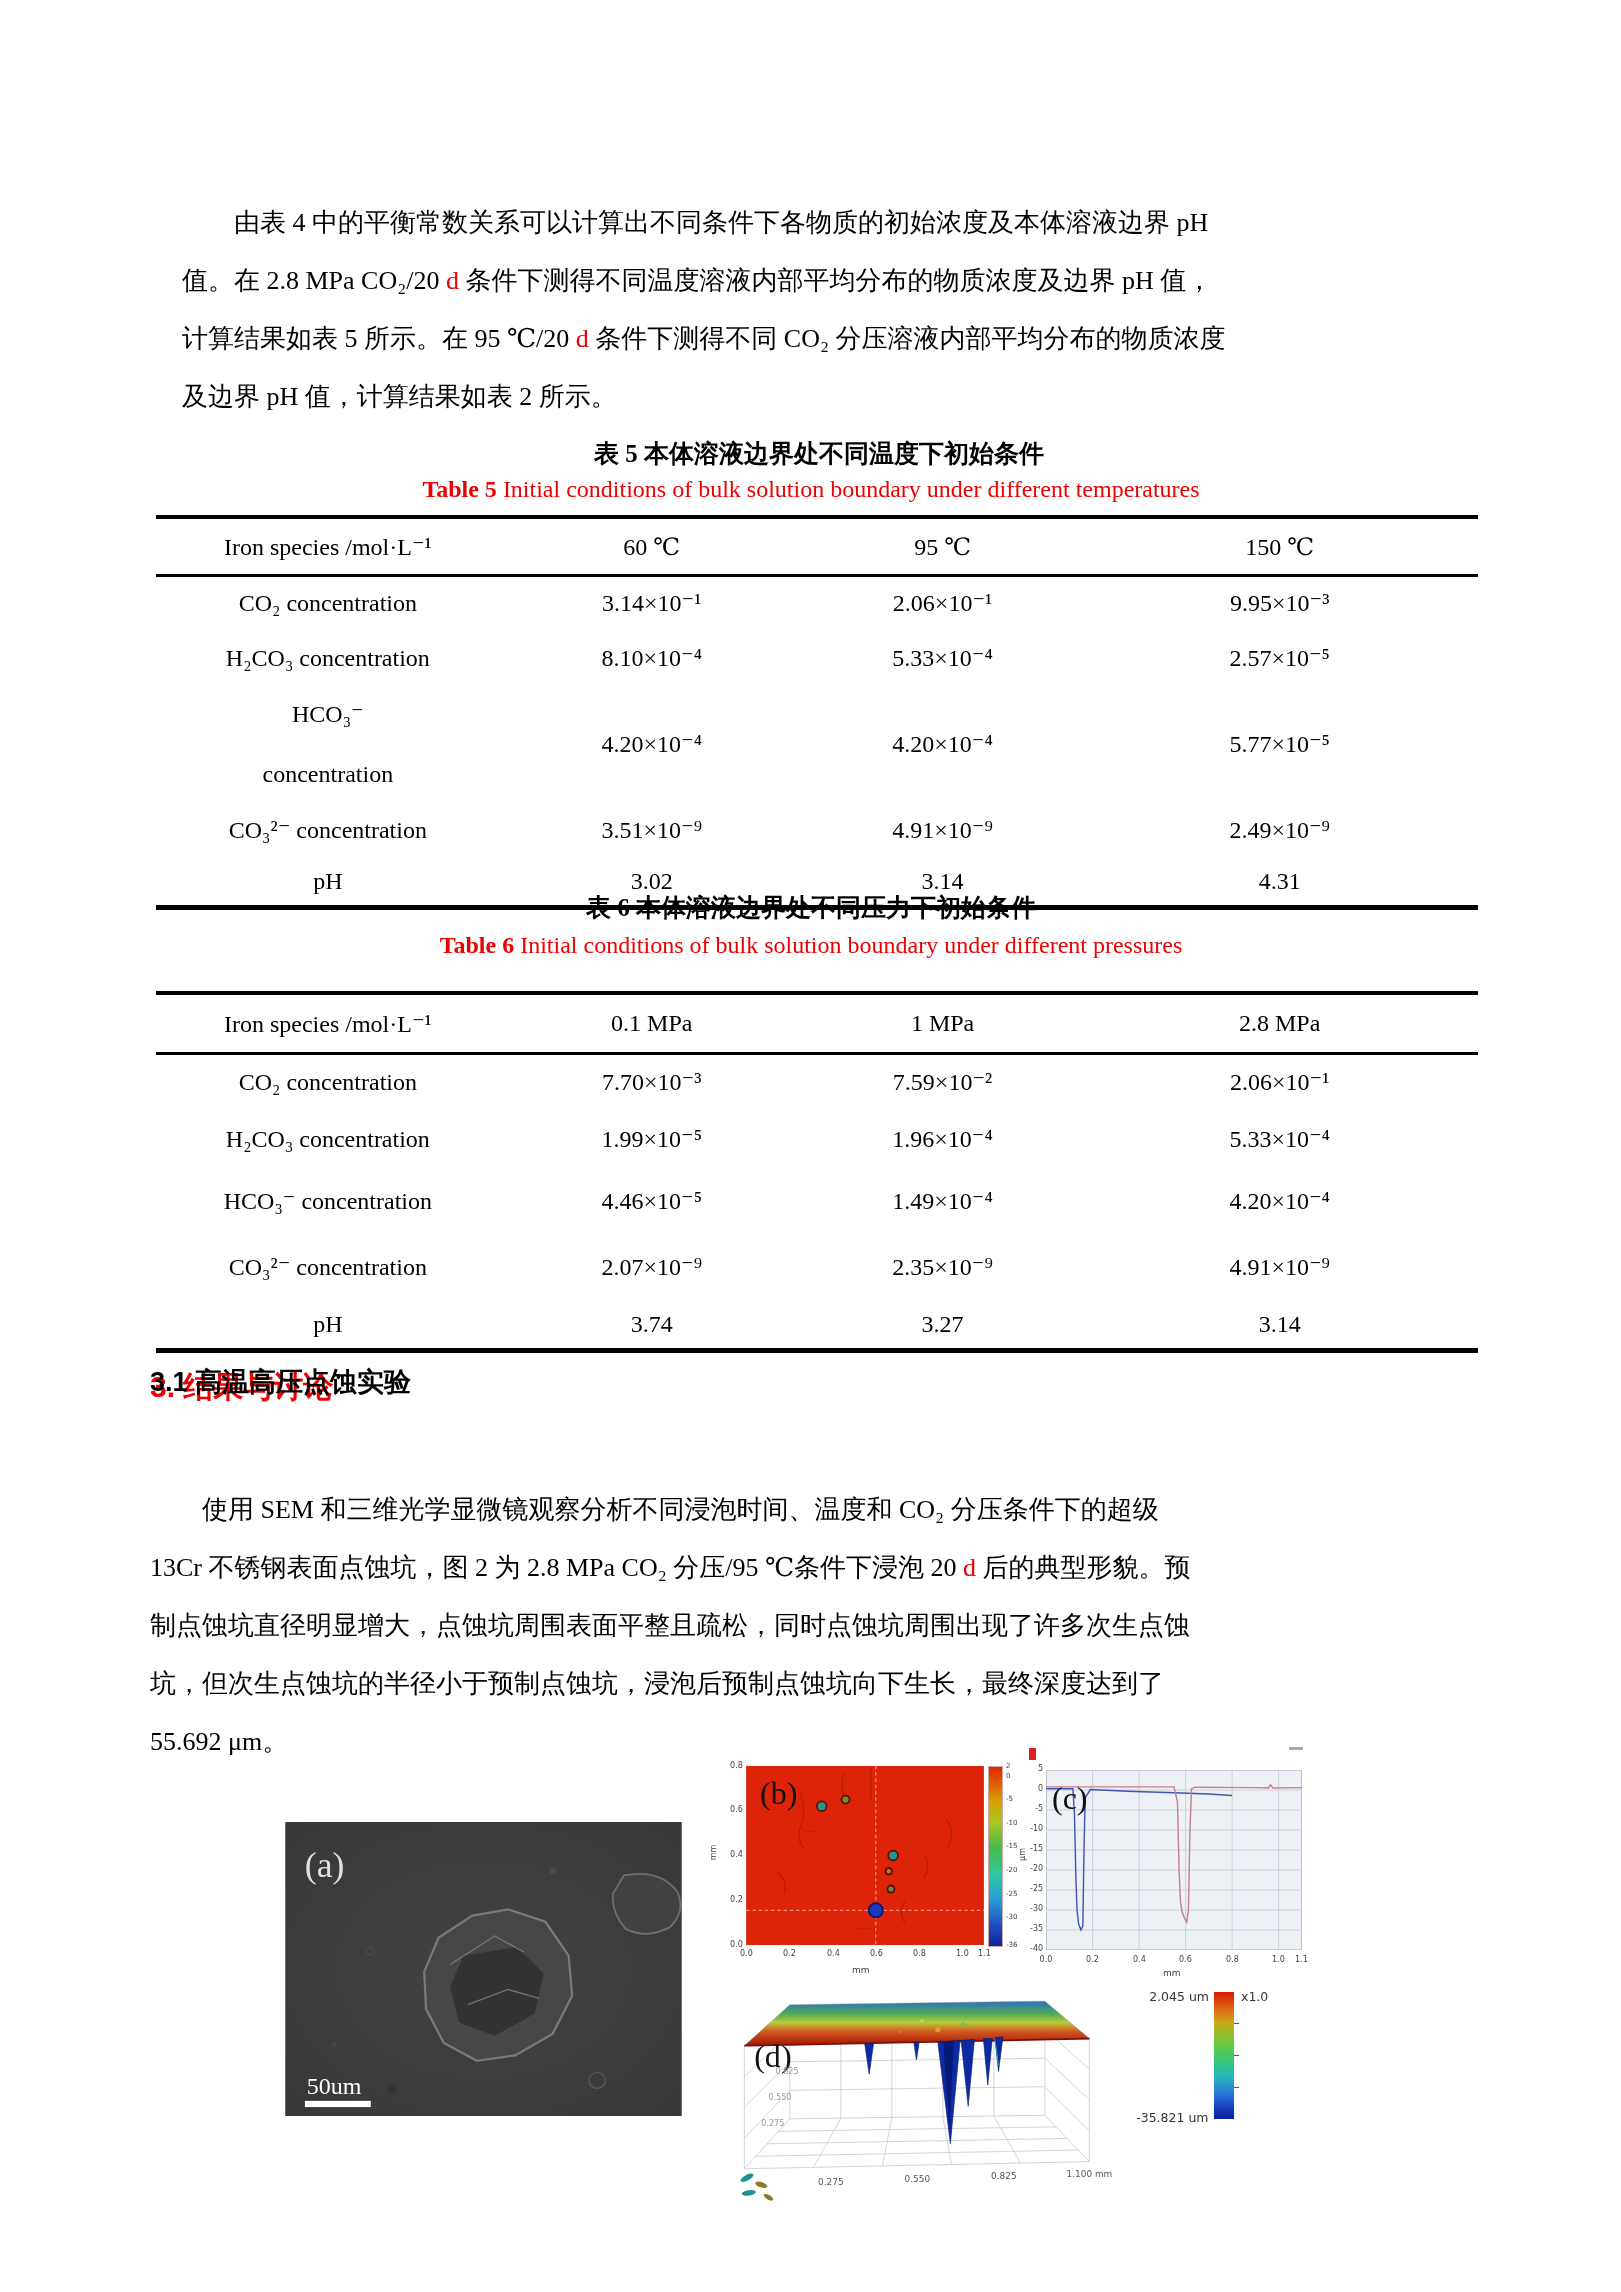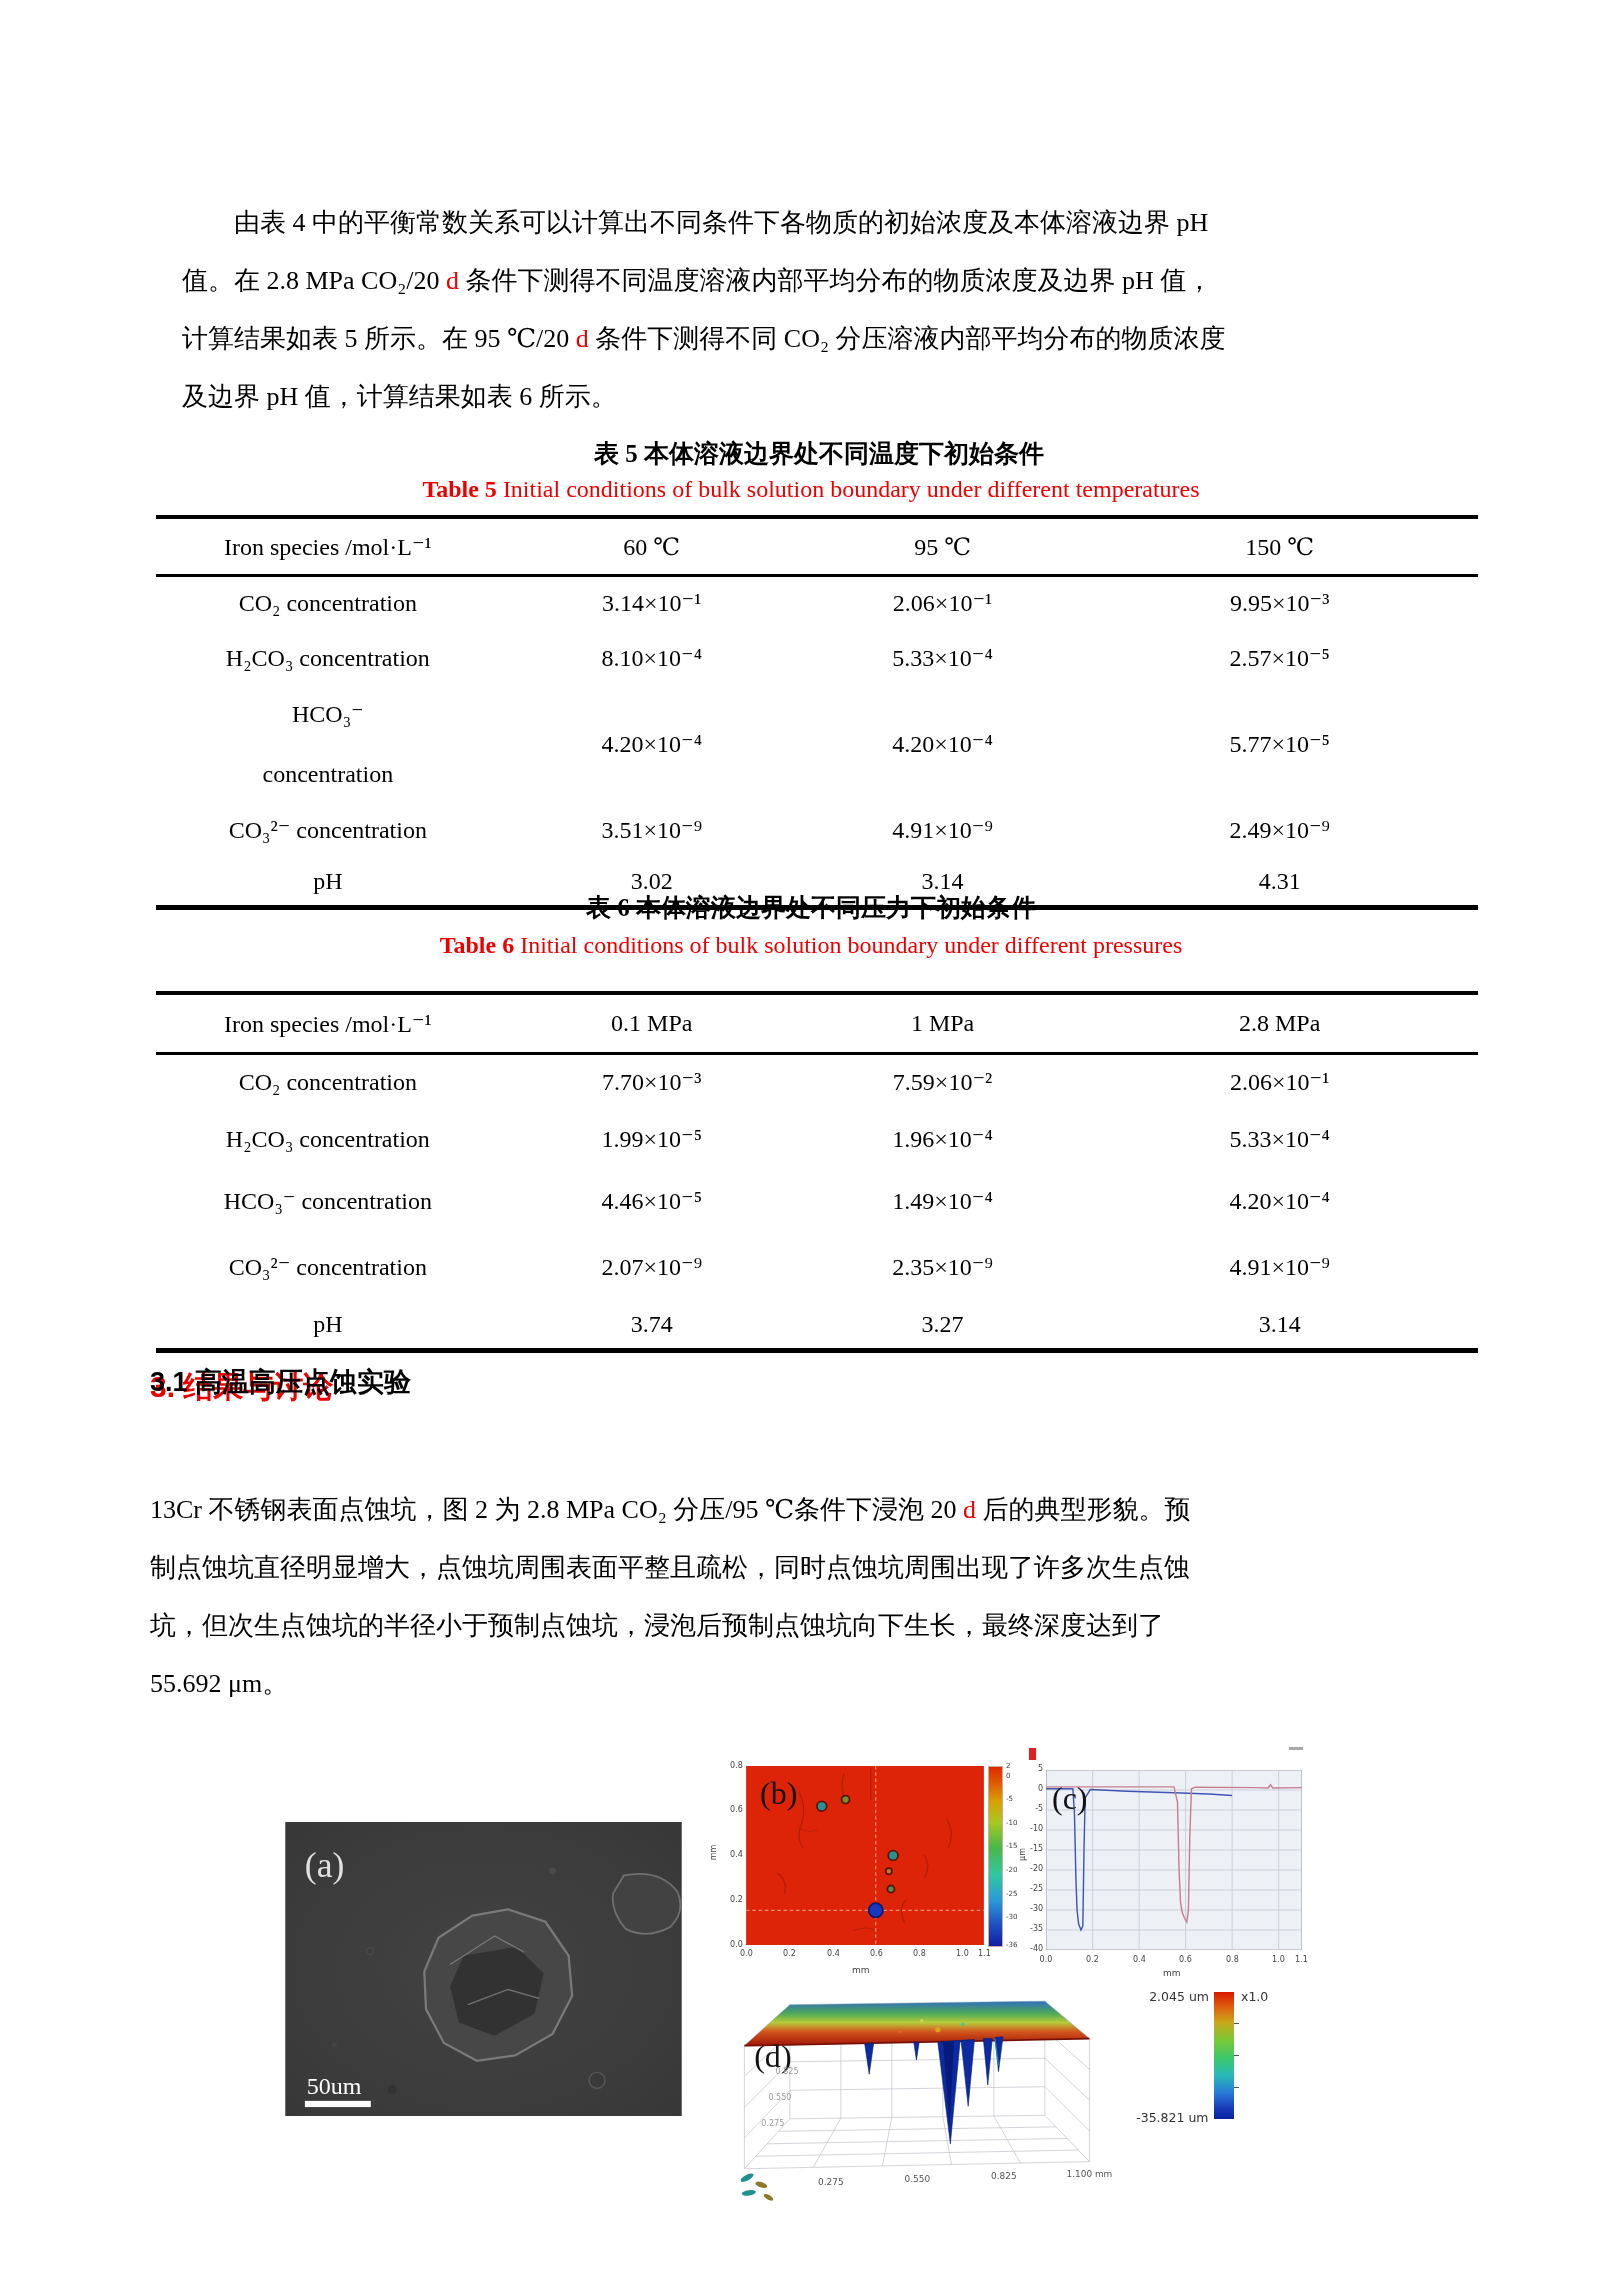--- a/index.html
+++ b/index.html
@@ -53,21 +53,21 @@
 </style>
 </head>
 <body>
 
 <div class="page">
 
   <div class="blk" style="left:150px;top:194px;margin-left:32px;">
     <div class="pline indent"><span>由表 4 中的平衡常数关系可以计算出不同条件下各物质的初始浓度及本体溶液边界 pH</span></div>
     <div class="pline"><span>值。在 2.8 MPa CO₂/20 </span><span class="run-red">d</span><span> 条件下测得不同温度溶液内部平均分布的物质浓度及边界 pH 值，</span></div>
     <div class="pline"><span>计算结果如表 5 所示。在 95 ℃/20 </span><span class="run-red">d</span><span> 条件下测得不同 CO₂ 分压溶液内部平均分布的物质浓度</span></div>
-    <div class="pline"><span>及边界 pH 值，计算结果如表 6 所示。</span></div>
+    <div class="pline"><span>及边界 pH 值，计算结果如表 2 所示。</span></div>
   </div>
 
   <div class="caption cap-zh" style="top:437px;padding-left:8px;">表 5  本体溶液边界处不同温度下初始条件</div>
   <div class="caption cap-en" style="top:476px;"><span class="run-b">Table 5 </span><span>Initial conditions of bulk solution boundary under different temperatures</span></div>
 
   <table class="sci t5" style="top:515px;">
     <colgroup>
         <col style="width:26%">
         <col style="width:23%">
         <col style="width:21%">
@@ -166,20 +166,21 @@
           <td>3.27</td>
           <td>3.14</td>
         </tr>
       </tbody>
   </table>
 
   <div class="sec-head" style="top:1367px;">3. 结果与讨论</div>
   <div class="sub-head" style="top:1364px;">3.1 高温高压点蚀实验</div>
 
   <div class="blk" style="left:150px;top:1481px;">
+    <div class="pline indent"><span>使用 SEM 和三维光学显微镜观察分析不同浸泡时间、温度和 CO₂ 分压条件下的超级</span></div>
     <div class="pline"><span>13Cr 不锈钢表面点蚀坑，图 2 为 2.8 MPa CO₂ 分压/95 ℃条件下浸泡 20 </span><span class="run-red">d</span><span> 后的典型形貌。预</span></div>
     <div class="pline"><span>制点蚀坑直径明显增大，点蚀坑周围表面平整且疏松，同时点蚀坑周围出现了许多次生点蚀</span></div>
     <div class="pline"><span>坑，但次生点蚀坑的半径小于预制点蚀坑，浸泡后预制点蚀坑向下生长，最终深度达到了</span></div>
     <div class="pline"><span>55.692 μm。</span></div>
   </div>
 
   <div class="panel" style="left:285px;top:1822px;width:397px;height:294px;">
     <svg width="397" height="294" viewBox="0 0 445 330">
       <defs>
         <radialGradient id="gA" cx="50%" cy="50%" r="75%">

